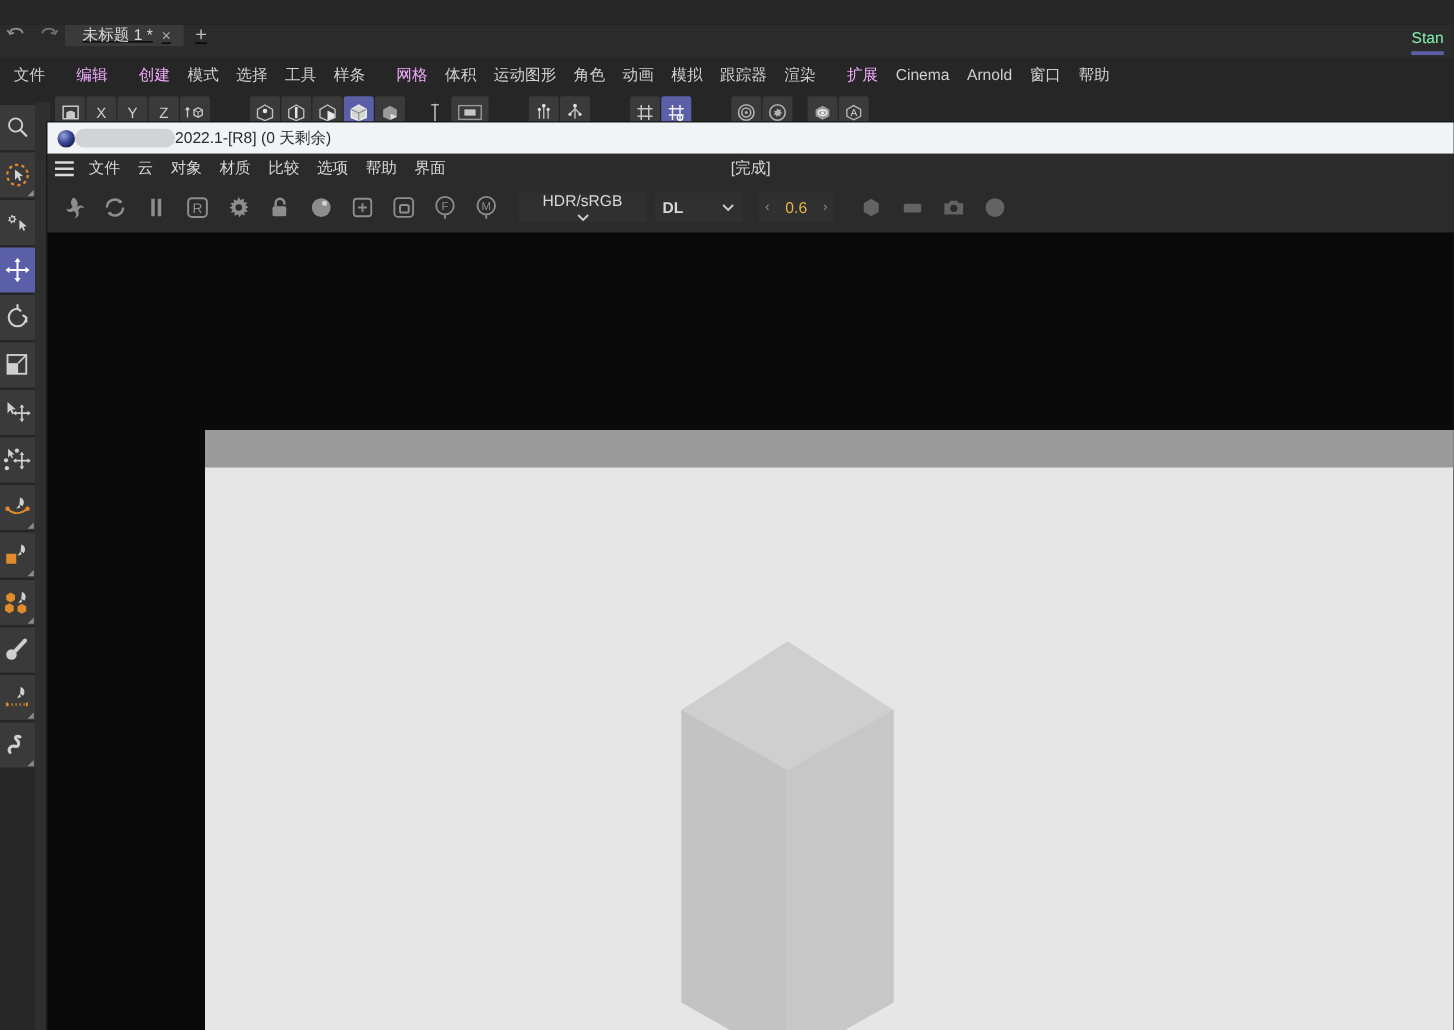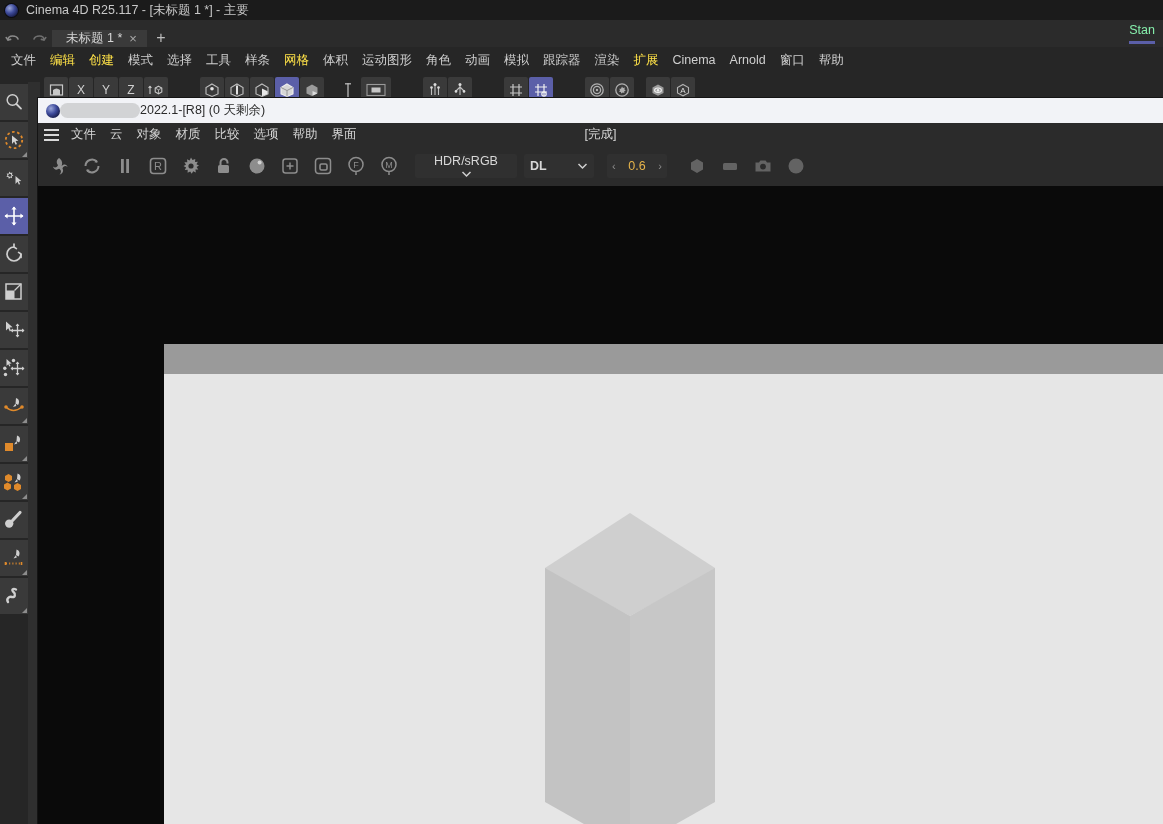--- a/index.html
+++ b/index.html
@@ -23,21 +23,21 @@
     box-shadow: 0 0 0 1px #0c0c12;
     flex: 0 0 auto;
   }
   .titlebar-text {
     color: #c8c8c8; font-size: 12.5px; margin-left: 8px; white-space: nowrap;
   }
 
   
   .tabbar {
     position: absolute; left: 0; top: 20px; width: 1163px; height: 27px;
-    background: #2b2b2b; display: flex; align-items: flex-end;
+    background: #2b2b2b; display: flex; align-items: flex-start; text-decoration: underline;
   }
   .undo-btn {
     width: 26px; display: flex; align-items: center; justify-content: center;
     color: #8a8a8a; cursor: pointer;
   }
   .doc-tab {
     display: flex; align-items: center; gap: 7px;
     padding: 0 10px 0 14px; background: #3a3a3a; color: #d6d6d6; font-size: 12.5px;
     cursor: pointer;
   }
@@ -54,21 +54,21 @@
   .layout-menu .bar { width: 100%; height: 3px; background: #5b5fa8; margin-top: 4px; }
 
   
   .menubar {
     position: absolute; left: 0; top: 47px; width: 1163px; height: 26px;
     background: #262626; display: flex; align-items: center; padding-left: 4px;
   }
   .menu-item {
     padding: 0 7px; font-size: 12.5px; color: #cfcfcf; cursor: pointer; line-height: 26px;
   }
-  .menu-item.hl { color: #fde047; }
+  .menu-item.hl { color: #f0abfc; margin-left: 11px; }
 
   
   .maintoolbar {
     position: absolute; left: 0; top: 73px; width: 1163px; height: 33px;
     background: #262626; display: flex; align-items: center; gap: 1px; padding-left: 44px;
   }
   .tb { width: 24px; height: 25px; display: flex; align-items: center; justify-content: center;
         background: #3a3a3a; color: #cfcfcf; font-size: 12px; cursor: pointer; border-radius: 2px; }
   .tb.sel { background: #5b5fa8; }
   .tb.plain { background: transparent; }
@@ -163,24 +163,20 @@
   }
   .cube svg { display: block; }
 
   svg { display: block; }
 </style>
 </head>
 <body>
 
 <div id="app">
 
-  <div class="titlebar">
-    <div class="c4d-logo"></div>
-    <div class="titlebar-text">Cinema 4D R25.117 - [未标题 1 *] - 主要</div>
-  </div>
 
   <div class="tabbar">
     <div class="undo-btn">
       <svg width="16" height="14" viewBox="0 0 16 14">
           <path d="M3 7 Q3 3 7.5 3 Q12 3 13 6" stroke="#8a8a8a" stroke-width="1.6" fill="none" stroke-linecap="round"></path>
           <path d="M3 7 L1.2 4.6 M3 7 L5.6 6.4" stroke="#8a8a8a" stroke-width="1.6" fill="none" stroke-linecap="round"></path>
         </svg>
     </div>
     <div class="undo-btn">
       <svg width="16" height="14" viewBox="0 0 16 14">

